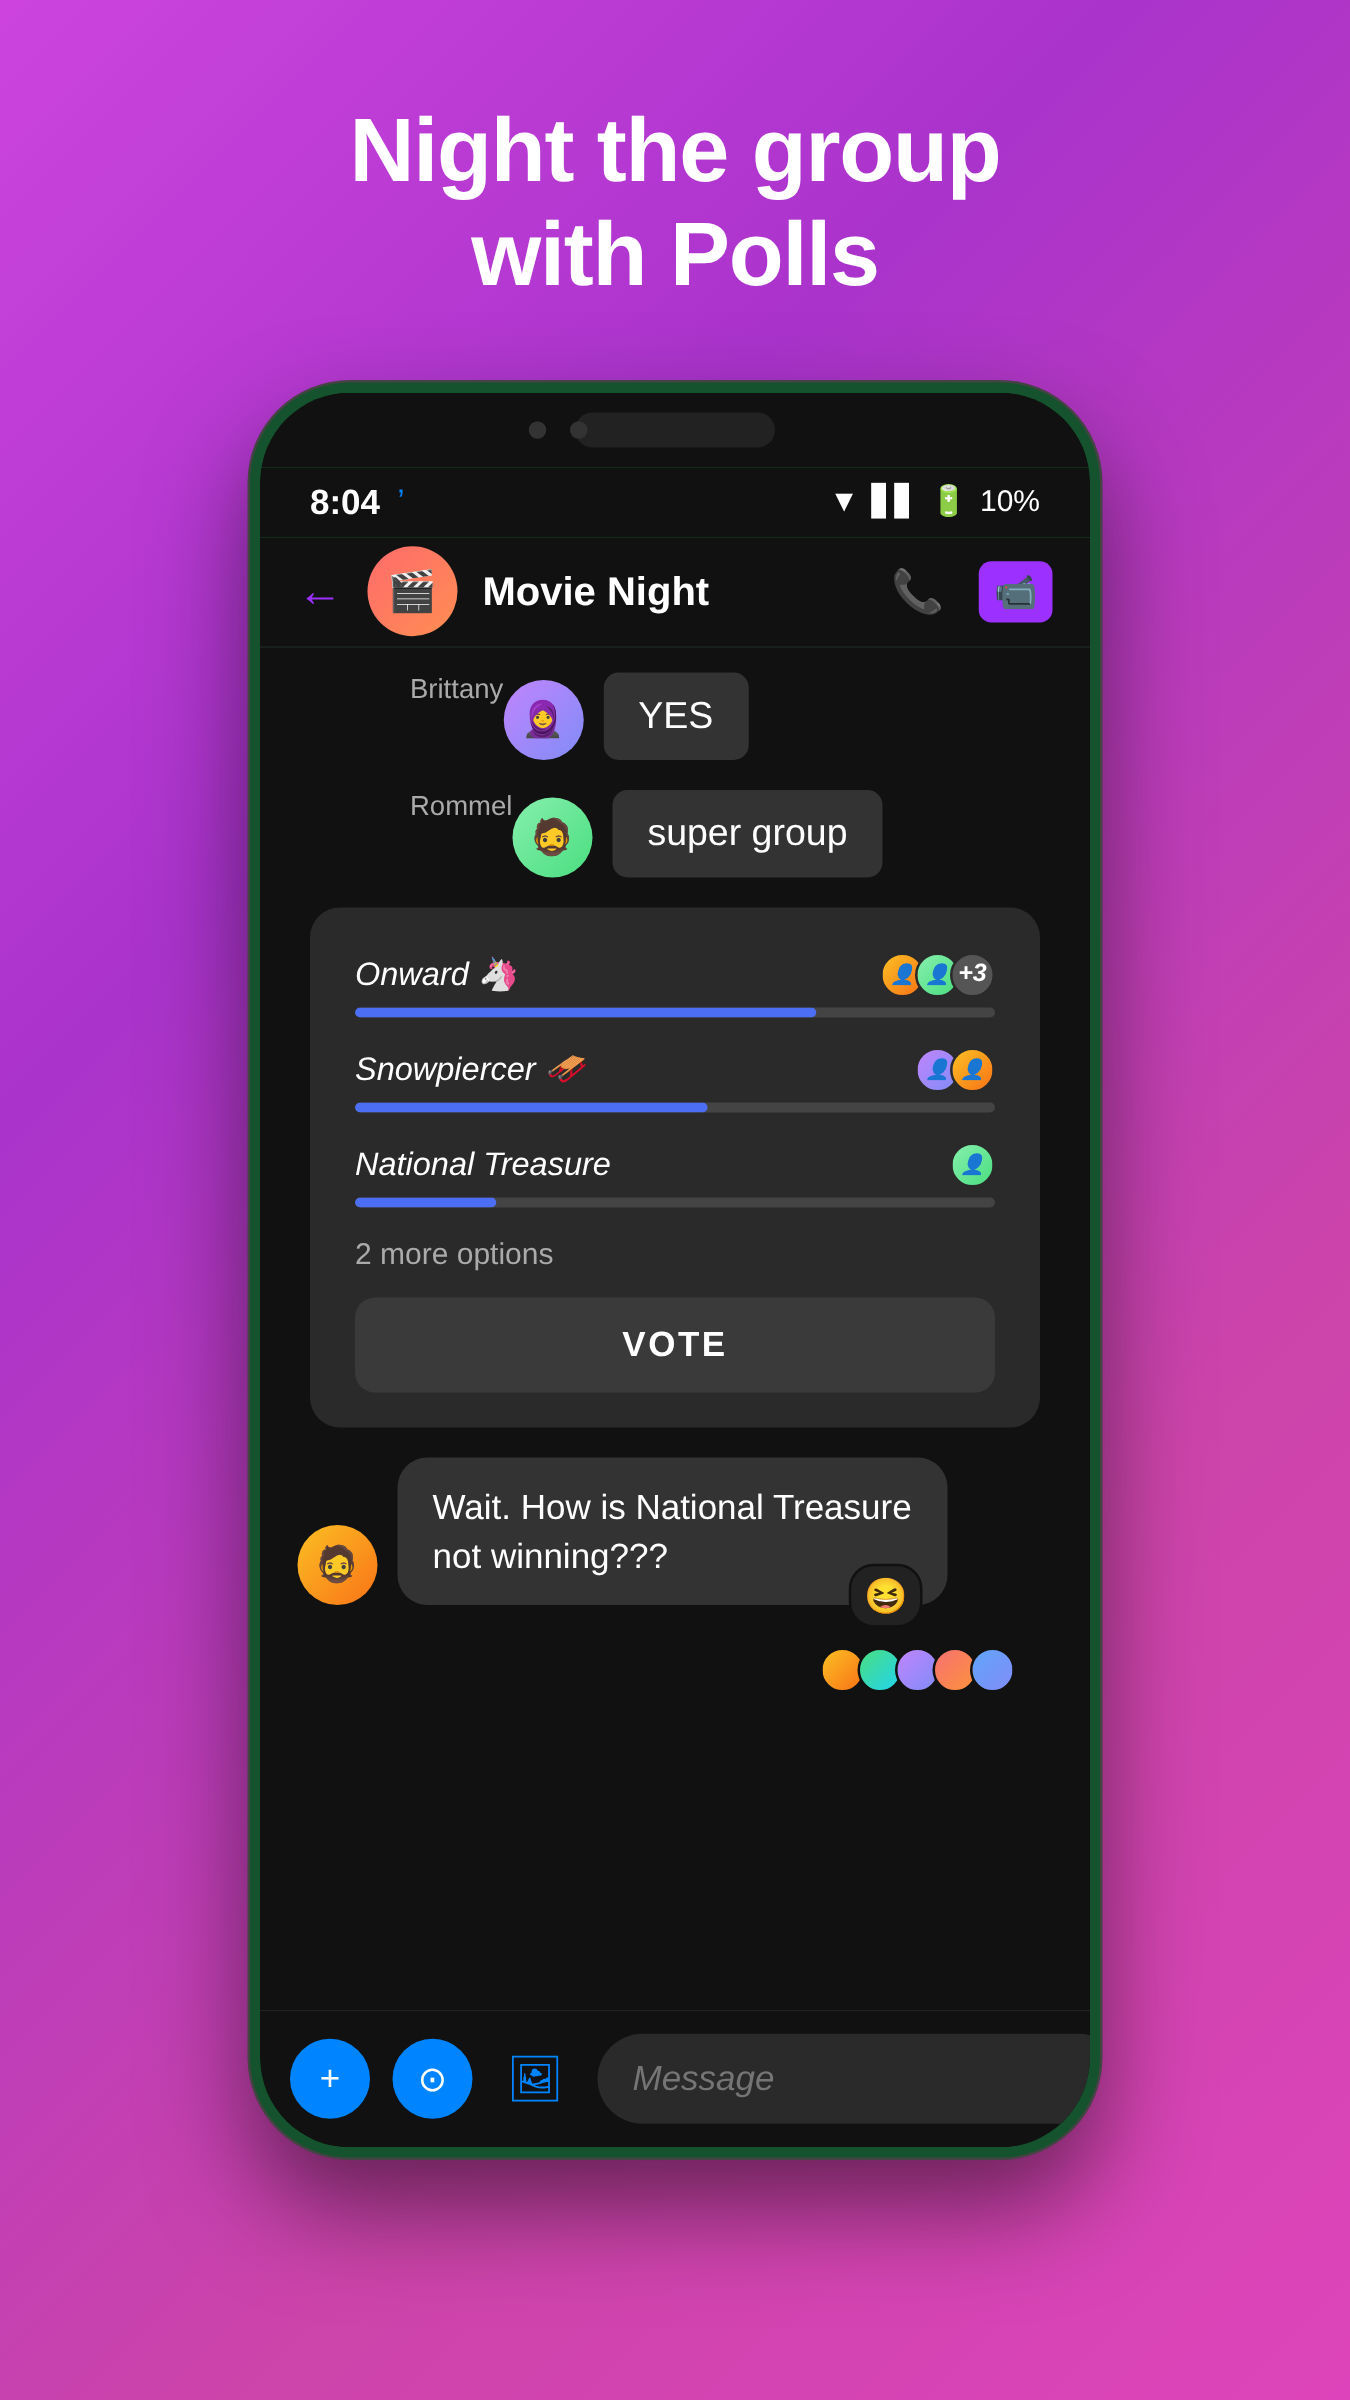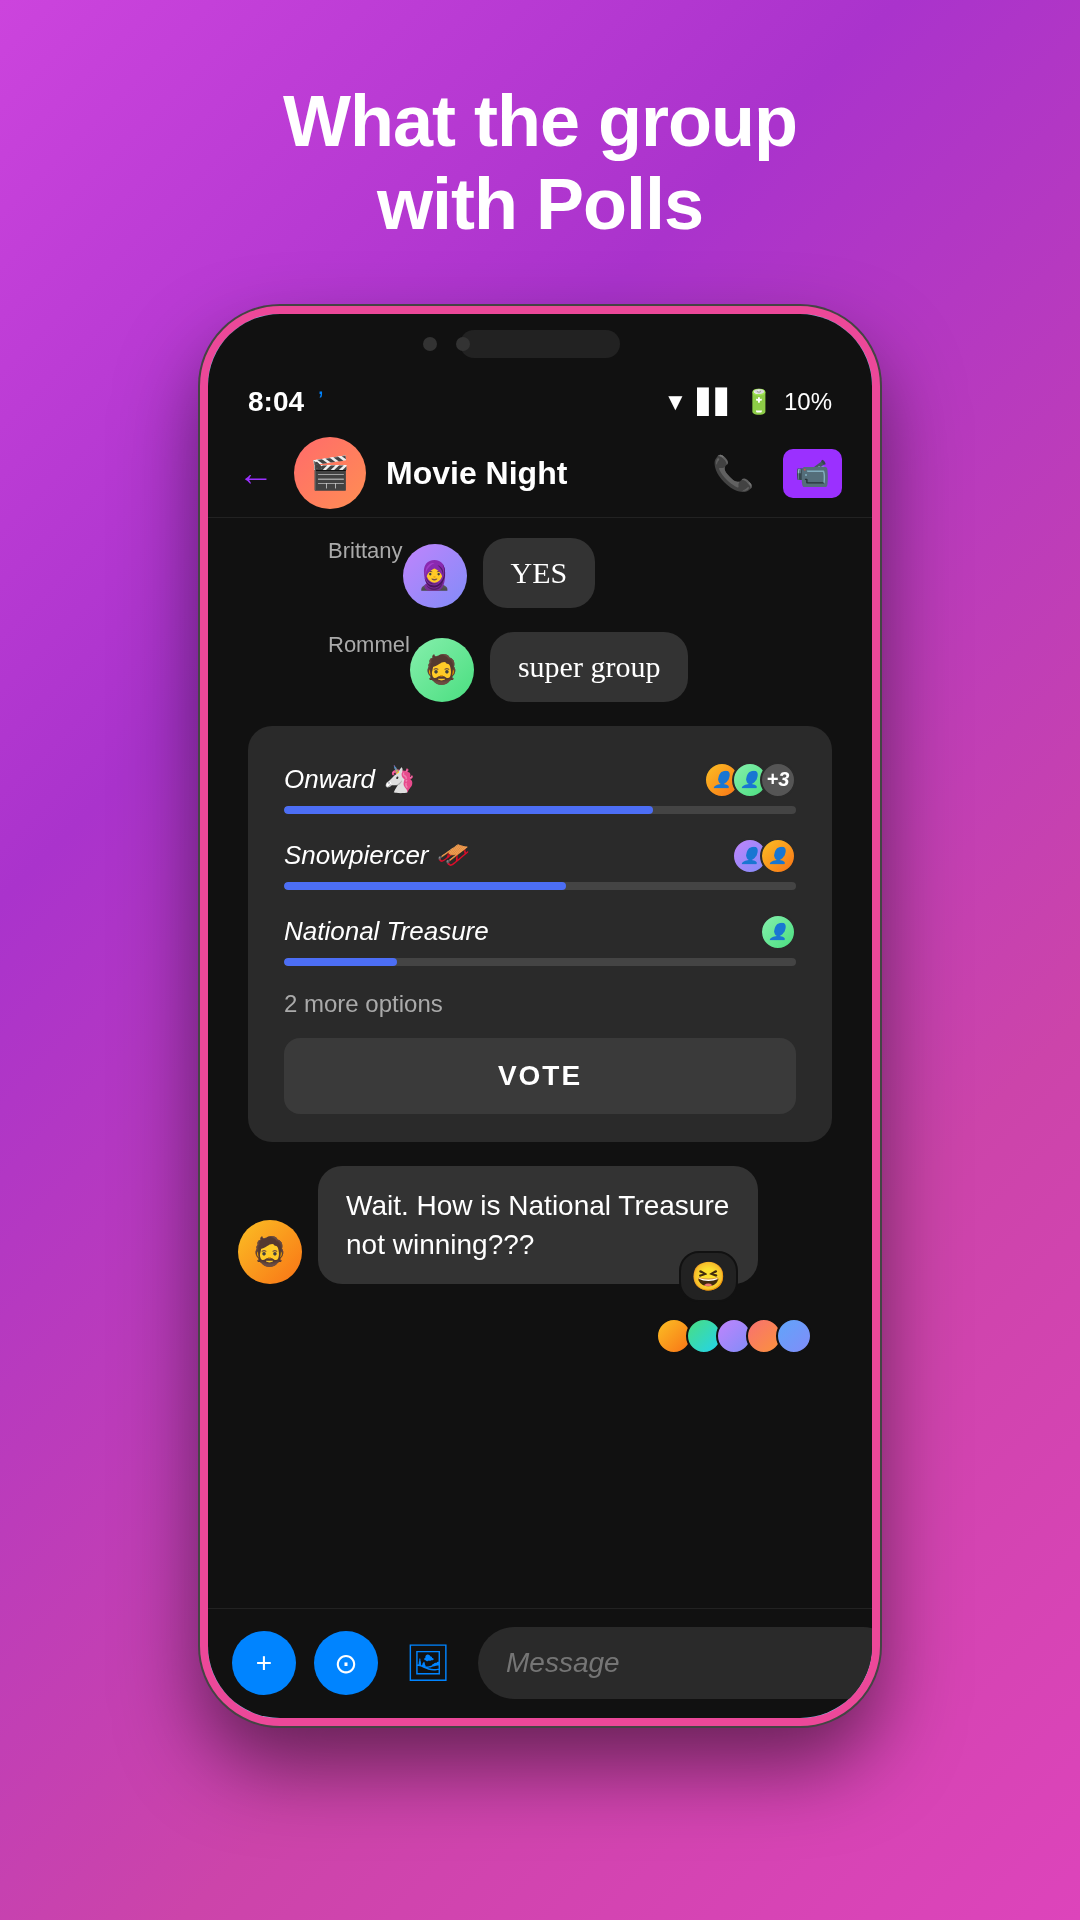--- a/index.html
+++ b/index.html
@@ -27,23 +27,23 @@
     .phone-wrapper {
       margin-top: 60px;
       position: relative;
       width: 680px;
       height: 1420px;
     }
 
     .phone-body {
       width: 100%;
       height: 100%;
-      background: #7dd3fc;
+      background: #15803d;
       border-radius: 80px;
-      border: 8px solid #ec4899;
+      border: 8px solid #14532d;
       box-shadow: 0 0 0 2px #444, 0 40px 80px rgba(0,0,0,0.5);
       overflow: hidden;
       position: relative;
       display: flex;
       flex-direction: column;
     }
 
     
     .phone-top-bar {
       height: 60px;
@@ -197,26 +197,25 @@
     .avatar-rommel {
       background: linear-gradient(135deg, #86efac, #4ade80);
     }
     .avatar-other {
       background: linear-gradient(135deg, #fbbf24, #f97316);
     }
 
     .msg-bubble {
       background: #333;
       color: white;
-      border-radius: 24px;
+      border-radius: 12px;
       padding: 18px 28px;
       font-size: 30px;
       font-weight: 500;
       max-width: 480px;
-      font-family: Liberation Serif, serif;
     }
 
     
     .poll-card {
       background: #2a2a2a;
       border-radius: 24px;
       padding: 36px 36px 28px;
       margin: 0 10px;
     }
     .poll-title {
@@ -404,21 +403,21 @@
       border-radius: 4px;
     }
     .vol-up { right: -12px; top: 280px; width: 8px; height: 60px; }
     .vol-down { right: -12px; top: 360px; width: 8px; height: 60px; }
     .power-btn { right: -12px; top: 460px; width: 8px; height: 100px; }
   </style>
 </head>
 <body>
 
 <div class="hero-text">
-  <div>What the group</div>
+  <div>Night the group</div>
   <div>with Polls</div>
 </div>
 
 <div class="phone-wrapper">
   <div class="phone-body">
 
     <div class="phone-side-btn vol-up"></div>
     <div class="phone-side-btn vol-down"></div>
     <div class="phone-side-btn power-btn"></div>
 

